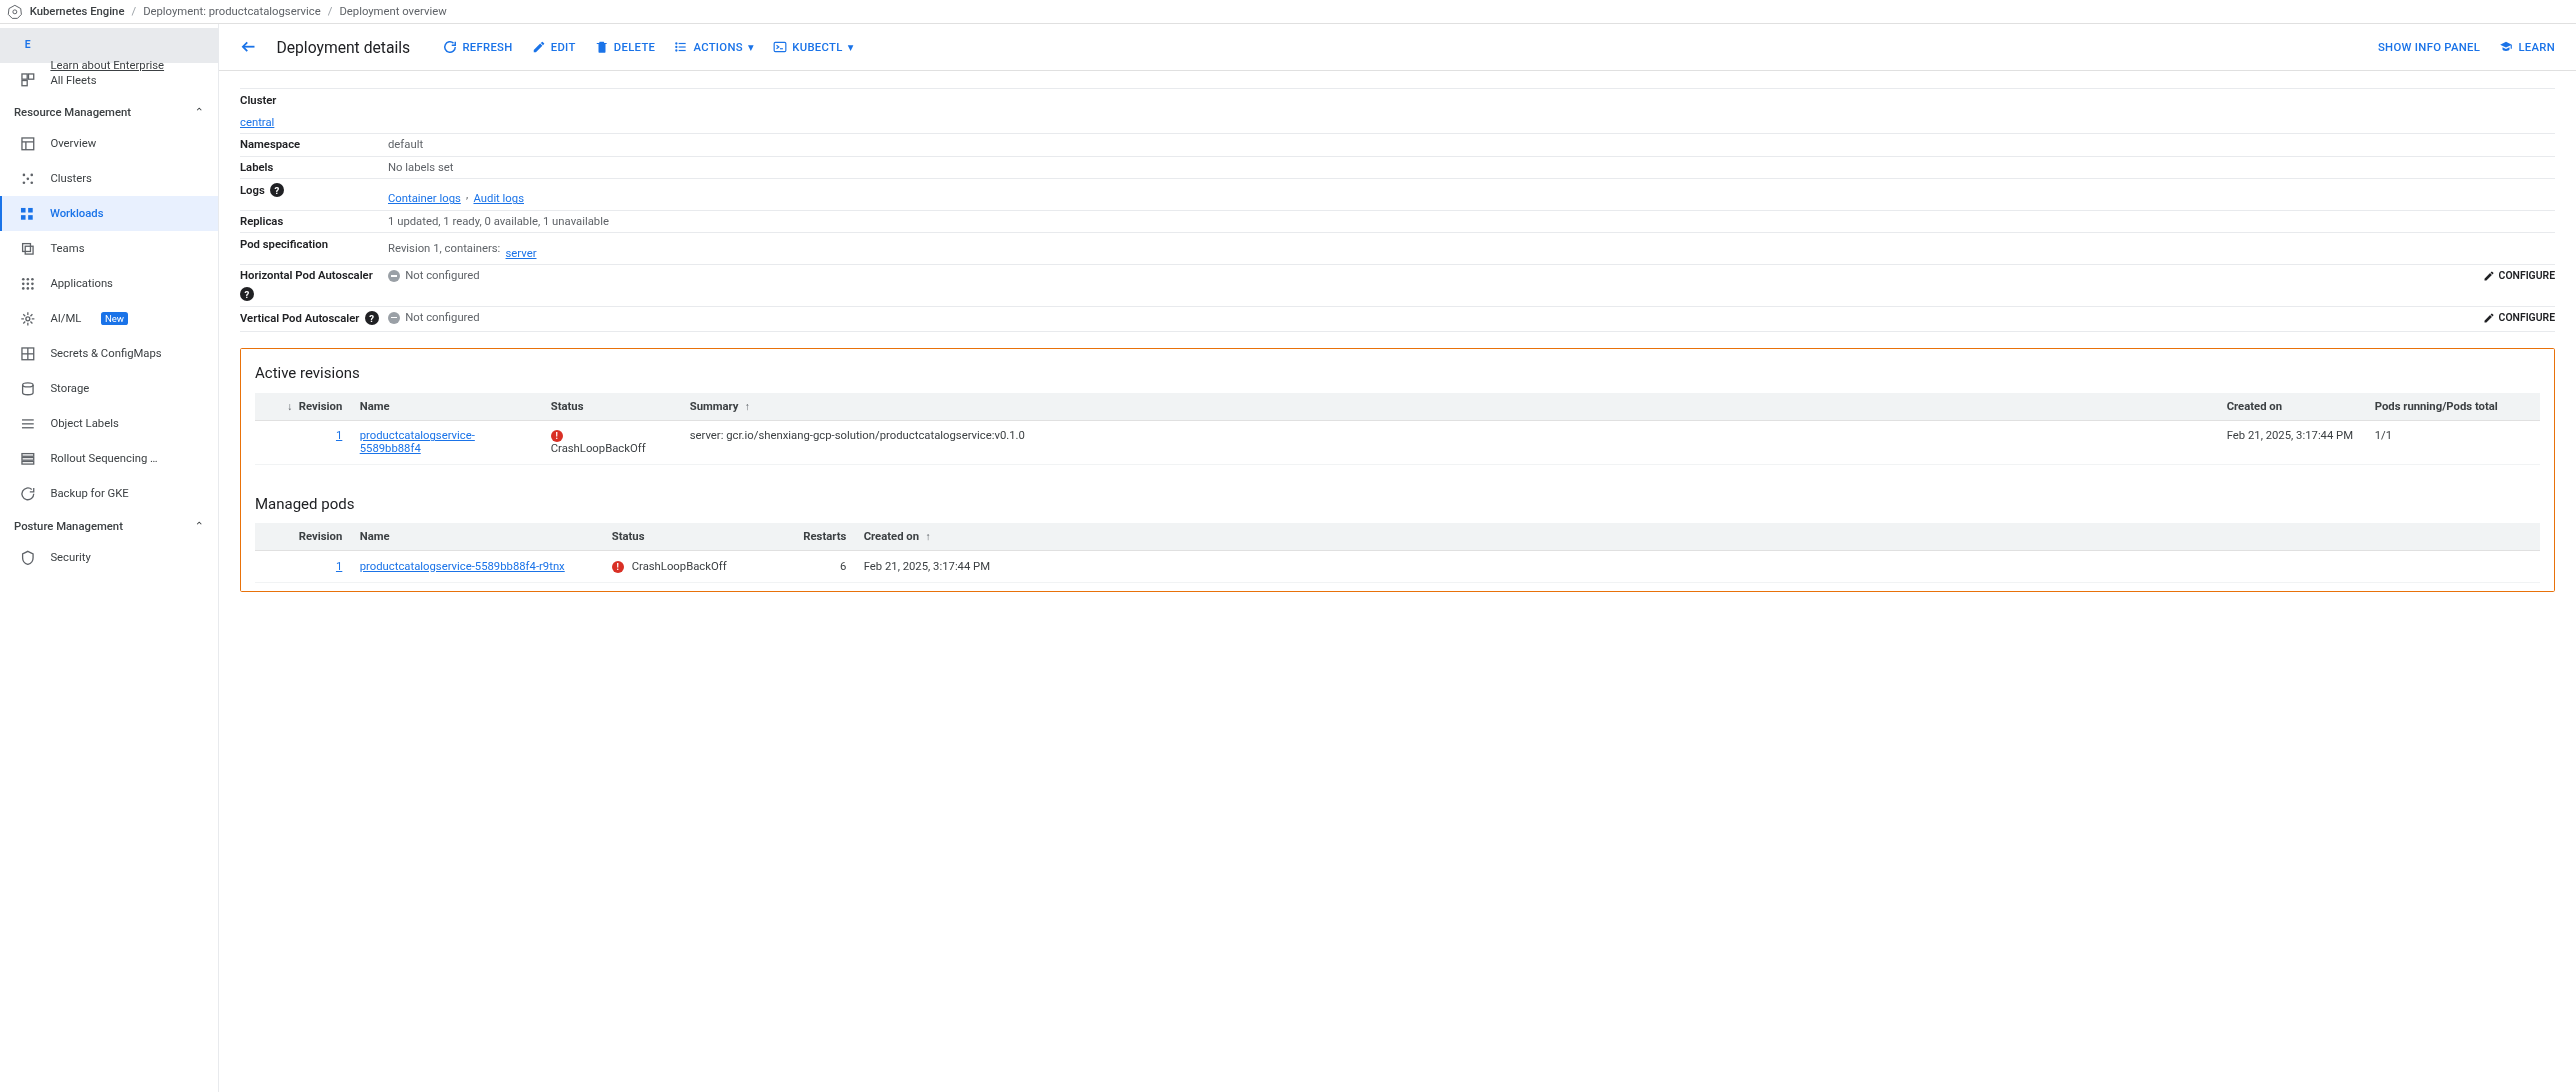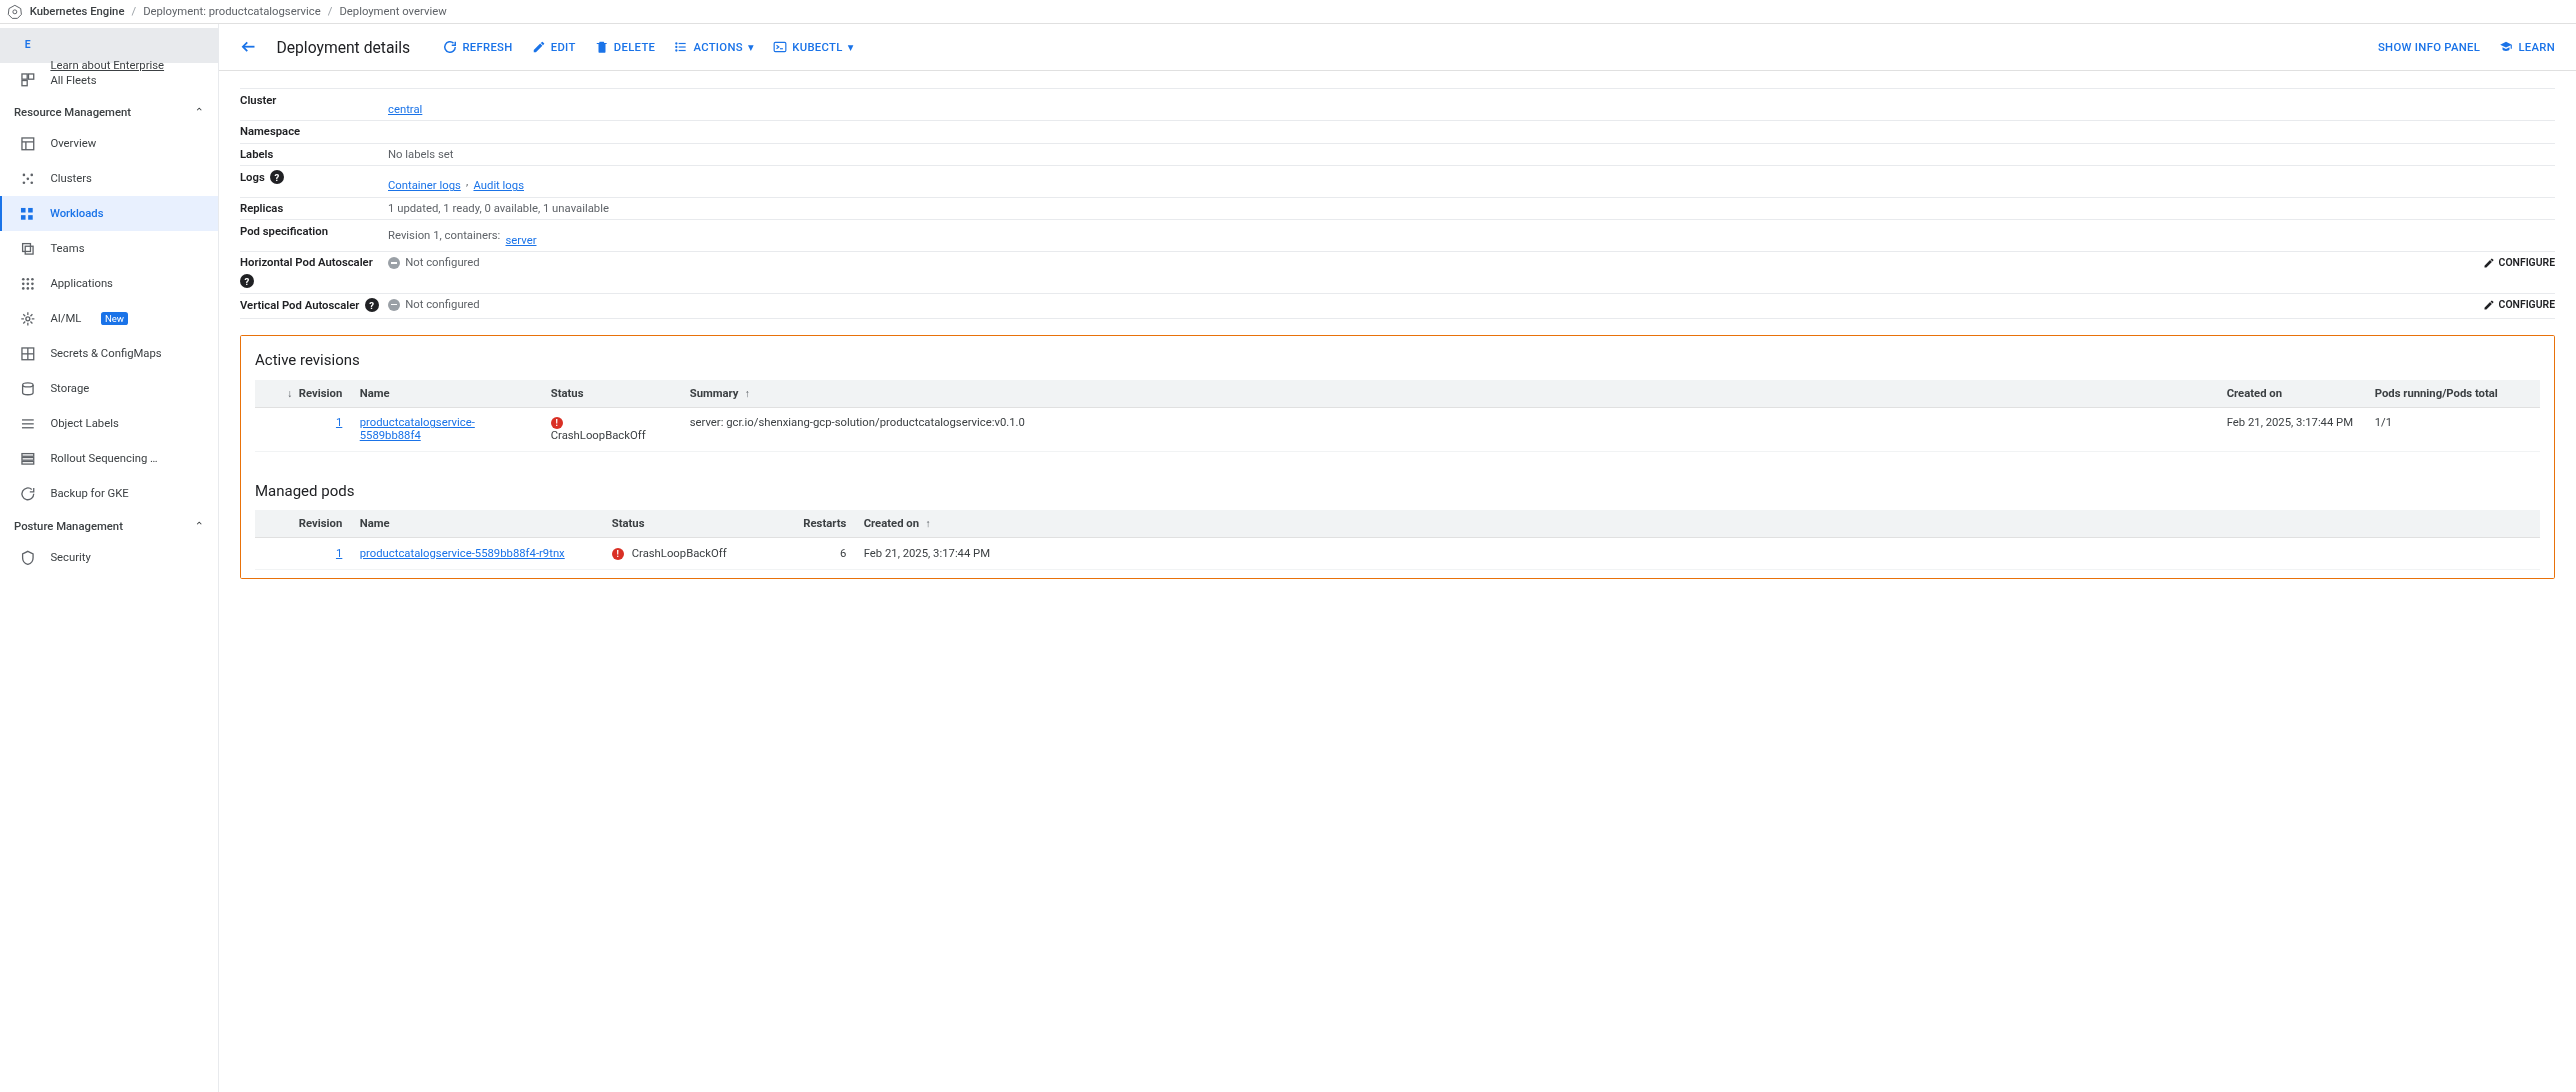--- a/index.html
+++ b/index.html
@@ -34,21 +34,21 @@
   .hdr h1 { font-size: 15.7px; font-weight: 400; color: #202124; margin-right: 14px; }
   .hdr-btn { display: inline-flex; align-items: center; gap: 5.2px; color: #1a73e8; font-weight: 500; font-size: 11.3px; letter-spacing: 0.3px; cursor: pointer; }
   .hdr-btn .mi { font-size: 14px; }
   .spacer { flex: 1; }
 
   .content { padding: 17.4px 21px; }
 
   
   .kv { width: 100%; }
   .kv-row { display: flex; align-items: flex-start; border-bottom: 0.9px solid #e8eaed; padding: 4.3px 0; }
-  .kv-row:first-child { border-top: 0.9px solid #e8eaed; }
+  .kv-row:first-child { border-top: 0.9px solid #e8eaed; flex-direction: column; }
   .kv-key { width: 148px; color: #202124; font-weight: 600; font-size: 11.3px; display: flex; align-items: center; gap: 5.2px; flex-wrap: wrap; }
   .kv-val { flex: 1; color: #5f6368; display: flex; align-items: center; gap: 5.2px; flex-wrap: wrap; }
   .kv-act { }
   .help { width: 14px; height: 14px; border-radius: 50%; background: #202124; color: #fff; font-size: 9.6px; display: inline-flex; align-items: center; justify-content: center; font-weight: 700; }
   .minus { width: 12px; height: 12px; border-radius: 50%; background: #9aa0a6; position: relative; display: inline-block; }
   .minus::after { content: ""; position: absolute; left: 2.6px; right: 2.6px; top: 5.2px; height: 1.7px; background: #fff; }
   .cfg-btn { display: inline-flex; align-items: center; gap: 3.5px; font-weight: 600; font-size: 10.4px; color: #202124; cursor: pointer; }
 
   
   .hl { border: 1.7px solid #e8710a; border-radius: 1.7px; padding: 15.7px 14px 8.7px 14px; margin-top: 15.7px; }
@@ -314,20 +314,21 @@
 
       <div class="kv">
         <div class="kv-row">
           <div class="kv-key">Cluster</div>
           <div class="kv-val">
               <a class="ul">central</a>
             </div>
         </div>
         <div class="kv-row">
           <div class="kv-key">Namespace</div>
+          <div class="kv-val">default</div>
         </div>
         <div class="kv-row">
           <div class="kv-key">Labels</div>
           <div class="kv-val">No labels set</div>
         </div>
         <div class="kv-row">
           <div class="kv-key">
             <span>Logs</span>
             <span class="help">?</span>
           </div>

